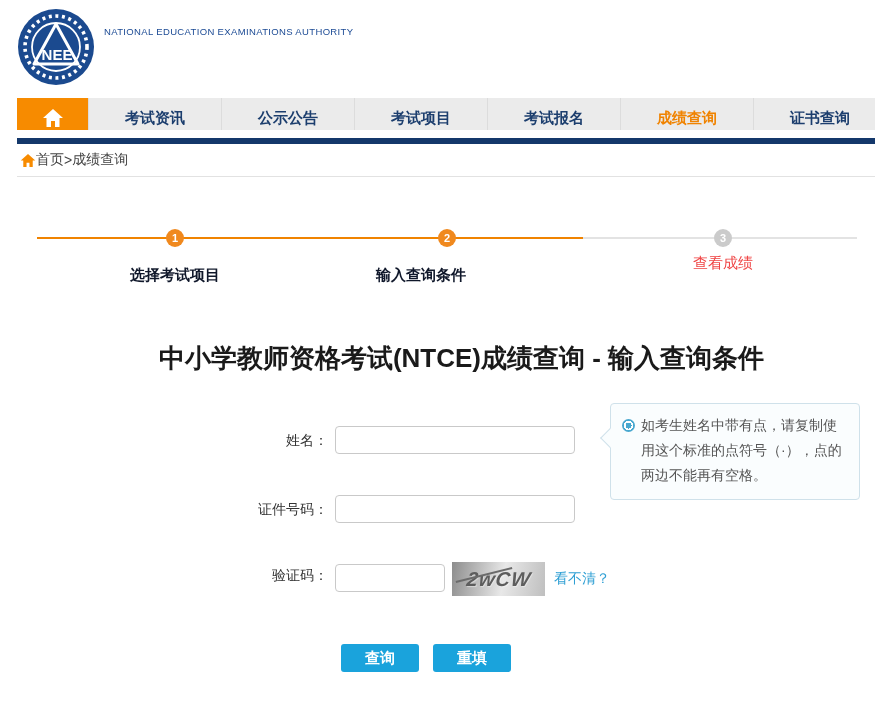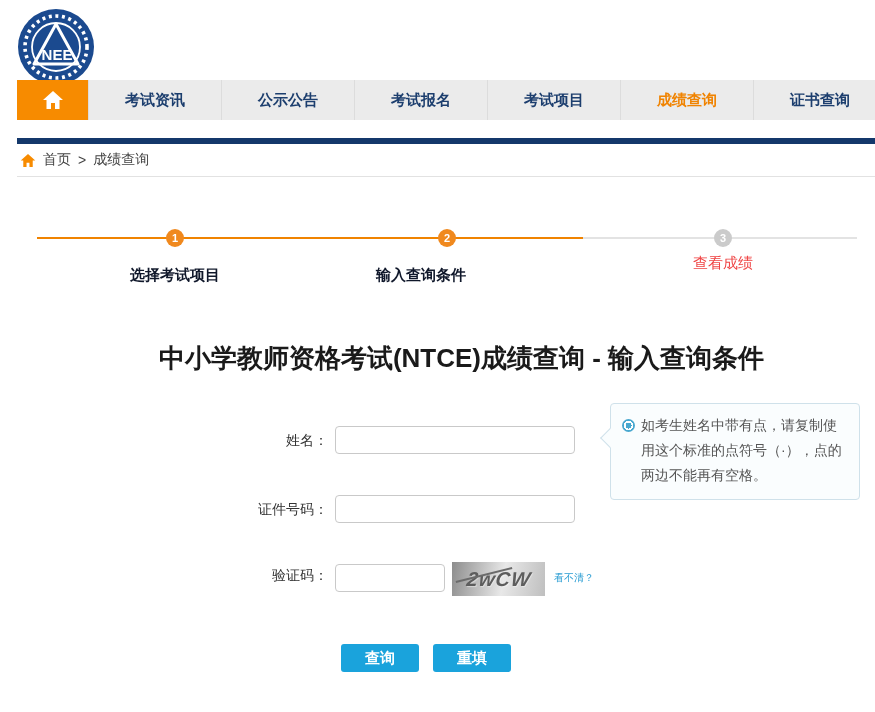--- a/index.html
+++ b/index.html
@@ -6,28 +6,28 @@
   body{font-family:"Liberation Sans","DejaVu Sans",sans-serif;}
   #page{position:relative;width:875px;height:712px;background:#fff;overflow:hidden;}
 
   
   .logo{position:absolute;left:16px;top:7px;width:80px;height:80px;}
   .brand{position:absolute;left:104px;top:21px;}
   .brand-name{font-size:30px;font-weight:bold;color:#1b4a94;letter-spacing:1px;white-space:nowrap;}
   .brand-sub{margin-top:5px;font-size:9.5px;color:#1b4a94;letter-spacing:0.35px;white-space:nowrap;}
 
   
-  .nav{position:absolute;left:17px;top:80px;width:858px;height:40px;background:#ebebeb;display:flex;overflow:hidden;}
+  .nav{position:absolute;left:17px;top:98px;width:858px;height:32px;background:#ebebeb;display:flex;overflow:hidden;}
   .nav-home{width:71px;height:40px;background:#f78b00;display:flex;align-items:center;justify-content:center;flex:none;cursor:pointer;}
   .nav-item{width:133px;flex:none;line-height:40px;text-align:center;font-size:15px;font-weight:bold;color:#1c3e6e;border-left:1px solid #dcdcdc;cursor:pointer;white-space:nowrap;box-sizing:border-box;}
   .nav-item.active{color:#f08300;}
   .nav-strip{position:absolute;left:17px;top:138px;width:858px;height:6px;background:#14386b;}
 
   
-  .breadcrumb{position:absolute;left:20px;top:145px;height:30px;display:flex;align-items:center;gap:7px;font-size:14px;color:#444;}
+  .breadcrumb{position:absolute;left:20px;top:145px;height:30px;display:flex;align-items:center;font-size:14px;color:#444;}
   .crumb-link{cursor:pointer;}
   .breadcrumb-line{position:absolute;left:17px;top:176px;width:858px;height:1px;background:#e2e2e2;}
 
   
   .step-track-orange{position:absolute;left:37px;top:237px;width:546px;height:2px;background:#f08300;}
   .step-track-gray{position:absolute;left:583px;top:237px;width:274px;height:2px;background:#e3e3e3;}
   .step-circle{position:absolute;top:229px;width:18px;height:18px;border-radius:50%;color:#fff;font-size:11px;font-weight:bold;text-align:center;line-height:18px;}
   .step-circle.done,.step-circle.active{background:#f0891e;}
   .step-circle.pending{background:#cbcbcb;}
   .step-label{position:absolute;top:254px;font-size:15px;font-weight:bold;transform:translateX(-50%);white-space:nowrap;}
@@ -37,21 +37,21 @@
   
   .page-title{position:absolute;left:0;top:341px;width:875px;text-align:center;font-size:26px;font-weight:bold;color:#1a1a1a;white-space:nowrap;margin-left:24px;}
 
   
   .f-label{position:absolute;left:198px;width:130px;text-align:right;font-size:14px;color:#333;line-height:28px;white-space:nowrap;}
   .f-input{position:absolute;left:335px;width:240px;height:28px;border:1px solid #c9c9c9;border-radius:4px;background:#fff;padding:0 7px;box-sizing:border-box;font-size:14px;color:#333;outline:none;}
   .f-input.small{width:110px;}
   .captcha-img{position:absolute;left:452px;top:562px;width:93px;height:34px;background:linear-gradient(100deg,#8d8d8d 0%,#e8e8e8 55%,#bfbfbf 100%);display:flex;align-items:center;justify-content:center;overflow:hidden;cursor:pointer;}
   .captcha-text{font-size:20px;font-weight:bold;font-style:italic;color:#5d5d5d;letter-spacing:1px;transform:skewX(-8deg);text-shadow:1px 1px 1px rgba(255,255,255,.45);}
   .captcha-line{position:absolute;left:3px;top:12px;width:58px;border-top:2px solid #6b6b6b;transform:rotate(-14deg);}
-  .captcha-refresh{position:absolute;left:554px;top:564px;line-height:28px;font-size:10px;color:#2e9fd4;cursor:pointer;white-space:nowrap;}
+  .captcha-refresh{position:absolute;left:554px;top:564px;line-height:28px;font-size:14px;color:#2e9fd4;cursor:pointer;white-space:nowrap;}
 
   
   .tooltip{position:absolute;left:610px;top:403px;width:250px;background:#fafdfe;border:1px solid #cfe1ea;border-radius:4px;padding:9px 11px 11px;box-sizing:border-box;}
   .tooltip-arrow{position:absolute;left:-8px;top:27px;width:13px;height:13px;background:#fafdfe;border-left:1px solid #cfe1ea;border-bottom:1px solid #cfe1ea;transform:rotate(45deg);}
   .tooltip-item{position:relative;padding-left:19px;font-size:14px;color:#555;line-height:25px;}
   .tooltip-bullet{position:absolute;left:0;top:6px;width:13px;height:13px;border-radius:50%;background:radial-gradient(circle at 50% 50%,#49a8cf 0 3px,#ffffff 3px 4.5px,#49a8cf 4.5px 6.5px);}
 
   
   .btn{position:absolute;top:644px;width:78px;height:28px;background:#1aa3dc;color:#fff;font-size:15px;font-weight:bold;border:none;border-radius:3px;cursor:pointer;font-family:inherit;}
   .btn-query{left:341px;}
@@ -66,32 +66,33 @@
     <svg width="80" height="80" viewBox="0 0 80 80">
       <circle cx="40" cy="40" r="38" fill="#1b4a8f"></circle>
       <circle cx="40" cy="40" r="31" fill="none" stroke="#ffffff" stroke-width="3.6" stroke-dasharray="3 3.6"></circle>
       <circle cx="40" cy="40" r="25" fill="#1b4a8f"></circle>
       <circle cx="40" cy="40" r="24" fill="none" stroke="#ffffff" stroke-width="1.8"></circle>
       <path d="M40 17 L62 57 L18 57 Z" fill="none" stroke="#ffffff" stroke-width="3" stroke-linejoin="round"></path>
       <text x="41" y="53" text-anchor="middle" fill="#ffffff" font-size="15" font-weight="bold" font-family="Liberation Sans, sans-serif">NEE</text>
     </svg>
   </div>
   <div class="brand">
+    <div class="brand-sub">NATIONAL EDUCATION EXAMINATIONS AUTHORITY</div>
   </div>
 
   <div class="nav">
     <div class="nav-home">
       <svg width="22" height="20" viewBox="0 0 22 20">
         <path d="M11 1 L21 10 H17.5 V19 H13 V13 H9 V19 H4.5 V10 H1 Z" fill="#ffffff"></path>
       </svg>
     </div>
     <div class="nav-item">考试资讯</div>
     <div class="nav-item">公示公告</div>
+    <div class="nav-item">考试项目</div>
     <div class="nav-item">考试报名</div>
-    <div class="nav-item">考试项目</div>
     <div class="nav-item active">成绩查询</div>
     <div class="nav-item">证书查询</div>
   </div>
   <div class="nav-strip"></div>
 
   <div class="breadcrumb">
     <svg width="16" height="15" viewBox="0 0 22 20">
       <path d="M11 1 L21 10 H17.5 V19 H13 V13 H9 V19 H4.5 V10 H1 Z" fill="#f78b00"></path>
     </svg>
     <span class="crumb-link">首页</span>

